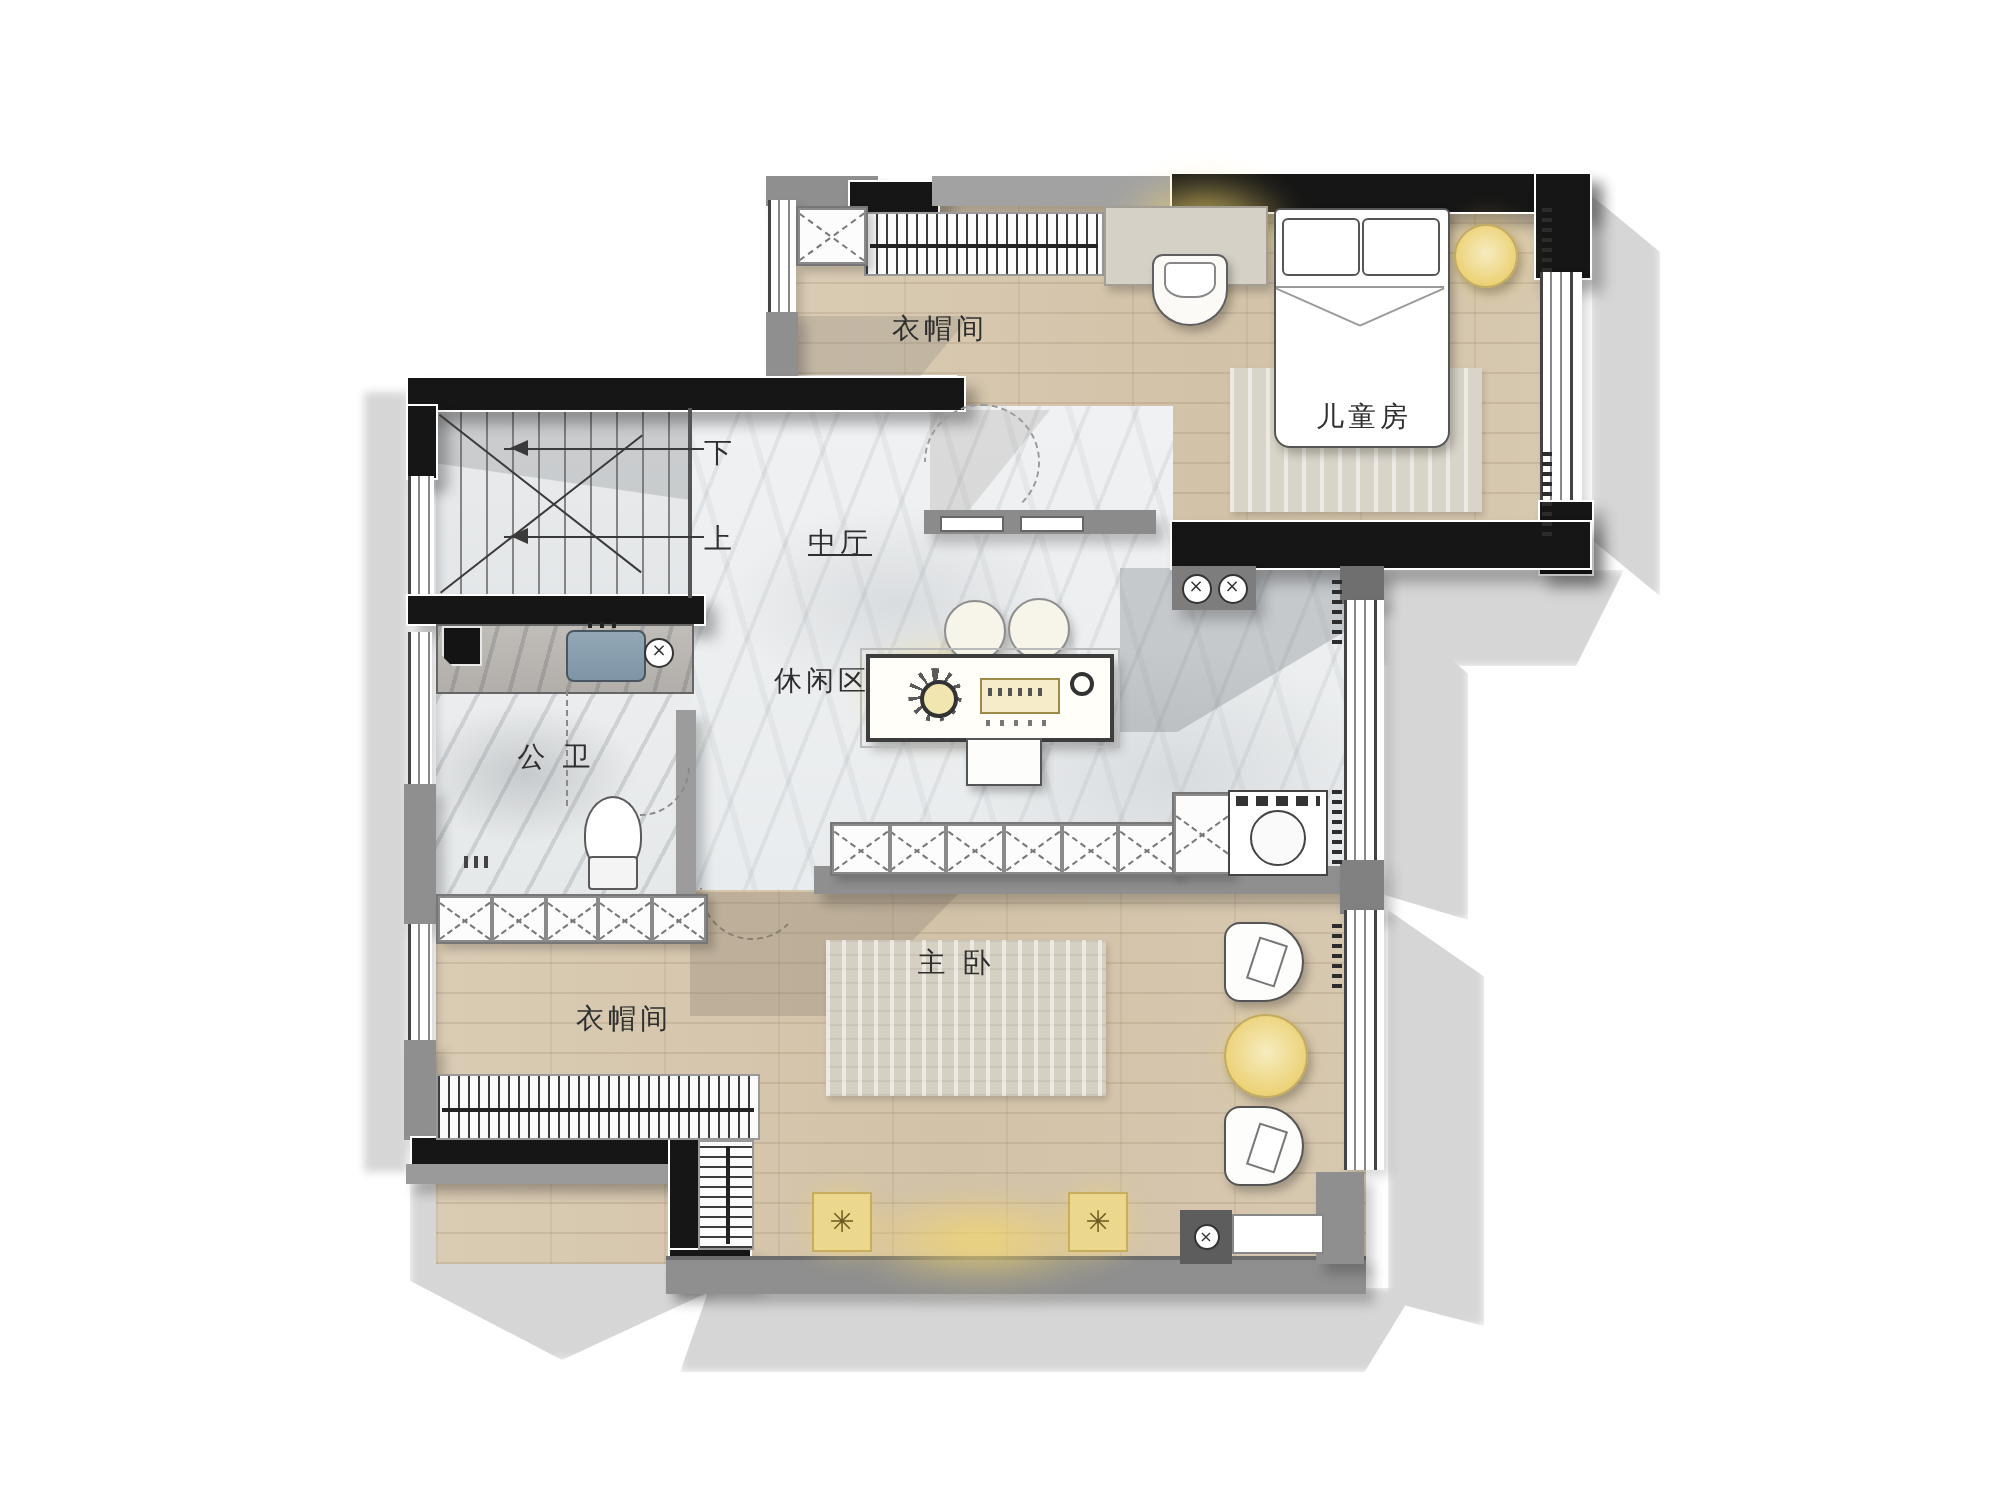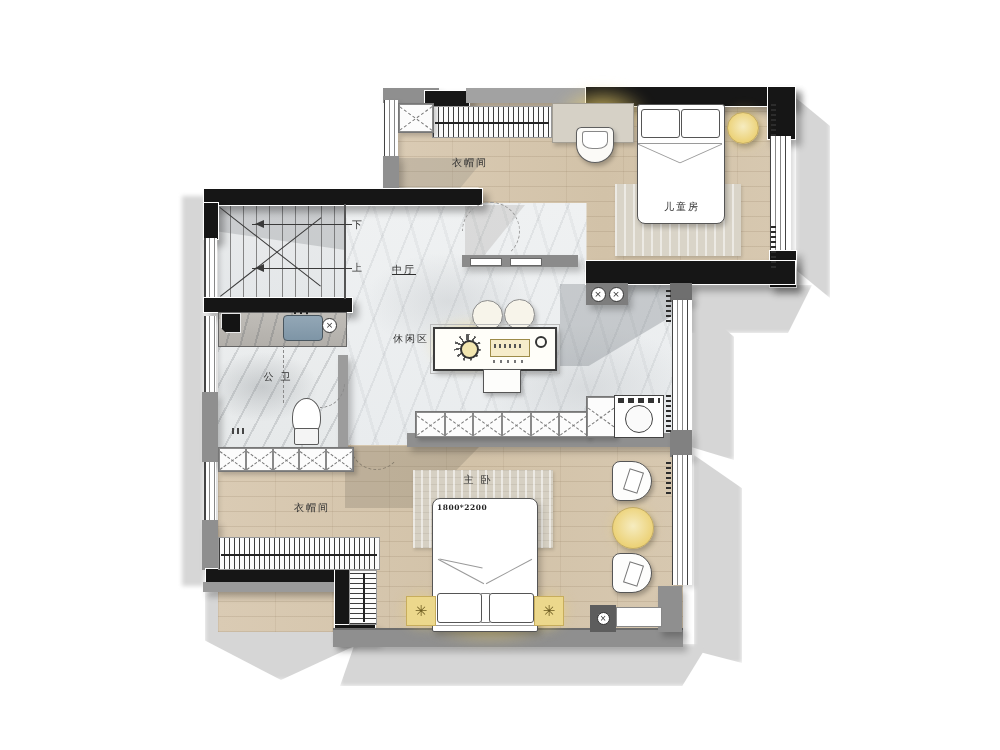--- a/index.html
+++ b/index.html
@@ -48,21 +48,21 @@
        background:radial-gradient(closest-side,rgba(243,214,110,.85),rgba(243,214,110,0));}
   .lamp{position:absolute;border-radius:50%;z-index:5;border:1px solid #c3ab62;
        background:radial-gradient(circle at 50% 45%,#f6ecc0,#ecd278 70%,#e2c25f);
        box-shadow:2px 3px 5px rgba(0,0,0,.25);}
   .chairR{position:absolute;z-index:5;background:#fdfdfc;border:1.5px solid #555;
        border-radius:8px 50% 50% 8px / 8px 50% 50% 8px;box-shadow:2px 3px 4px rgba(0,0,0,.25);}
   .cushion{position:absolute;background:#fff;border:1px solid #777;transform:rotate(18deg);}
   .line{position:absolute;background:#3a3a3a;z-index:5;}
   .arrowL::before{content:'';position:absolute;left:-1px;top:-4px;border:4.5px solid transparent;
        border-right:9px solid #3a3a3a;}
-  .lbl{position:absolute;color:#2f2f2f;font-size:10px;letter-spacing:2px;z-index:6;
+  .lbl{position:absolute;color:#2f2f2f;font-size:14px;letter-spacing:2px;z-index:6;
        text-align:center;white-space:nowrap;}
   .arc{position:absolute;border:1.2px dashed #8a8a8a;border-radius:50%;z-index:4;}
   .pillow{position:absolute;background:#fff;border:1px solid #555;border-radius:3px;z-index:6;}
   .fold{position:absolute;height:1px;background:#9a9a9a;z-index:6;}
   .circx{display:inline-block;width:13px;height:13px;border-radius:50%;background:#fff;
        border:1px solid #333;color:#333;font-size:9px;line-height:13px;text-align:center;
        font-family:"DejaVu Sans",sans-serif;}
 </style>
 </head>
 <body>
@@ -209,48 +209,38 @@
     <div class="fold" style="left:0px;top:38px;width:84px;"></div>
   </div>
   <div class="glow" style="left:722px;top:106px;width:44px;height:44px;"></div>
   <div class="lamp" style="left:727px;top:112px;width:30px;height:30px;"></div>
 
   <div class="furn rod" style="left:218px;top:537px;width:160px;height:31px;"></div>
   <div class="furn rodv" style="left:349px;top:570px;width:26px;height:53px;"></div>
 
   <div class="furn" style="left:413px;top:470px;width:140px;height:78px;background:repeating-linear-gradient(90deg,rgba(255,255,255,.55) 0 2px,transparent 2px 8px),repeating-linear-gradient(0deg,rgba(120,110,95,.12) 0 1px,transparent 1px 7px),#d6d0c3;box-shadow:1px 2px 3px rgba(0,0,0,.15);"></div>
   <div class="glow" style="left:420px;top:595px;width:140px;height:50px;"></div>
-  <div class="furn" style="left:432px;top:498px;width:104px;height:132px;background:#fff;border:1.5px solid #555;border-radius:8px 8px 2px 2px;box-shadow:3px 3px 6px rgba(0,0,0,.22);">
-    <div class="lbl" style="left:4px;top:4px;font-size:7.5px;letter-spacing:.5px;font-weight:bold;color:#222;">1800*2200</div>
-    <div class="fold" style="left:2px;top:72px;width:52px;transform:rotate(28deg);"></div>
-    <div class="fold" style="left:50px;top:72px;width:52px;transform:rotate(-28deg);"></div>
-    <div class="fold" style="left:6px;top:64px;width:44px;transform:rotate(12deg);"></div>
-    <div class="pillow" style="left:4px;top:94px;width:43px;height:28px;"></div>
-    <div class="pillow" style="left:56px;top:94px;width:43px;height:28px;"></div>
-    <div style="position:absolute;left:47px;top:94px;width:9px;height:28px;background:#fff;border:1px solid #777;border-radius:2px;"></div>
-    <div class="fold" style="left:0;top:126px;width:101px;"></div>
-  </div>
   <div class="glow" style="left:400px;top:590px;width:42px;height:42px;"></div>
   <div class="glow" style="left:528px;top:590px;width:42px;height:42px;"></div>
   <div class="furn" style="left:406px;top:596px;width:28px;height:28px;background:#ecd88c;border:1px solid #c7ad5c;z-index:5;color:#6b5a1f;font-size:15px;line-height:28px;text-align:center;font-family:'DejaVu Sans',sans-serif;">✳</div>
   <div class="furn" style="left:534px;top:596px;width:28px;height:28px;background:#ecd88c;border:1px solid #c7ad5c;z-index:5;color:#6b5a1f;font-size:15px;line-height:28px;text-align:center;font-family:'DejaVu Sans',sans-serif;">✳</div>
   <div class="chairR" style="left:612px;top:461px;width:38px;height:38px;">
     <div class="cushion" style="left:13px;top:8px;width:13px;height:20px;"></div>
   </div>
   <div class="glow" style="left:608px;top:503px;width:48px;height:48px;"></div>
   <div class="lamp" style="left:612px;top:507px;width:40px;height:40px;"></div>
   <div class="chairR" style="left:612px;top:553px;width:38px;height:38px;">
     <div class="cushion" style="left:13px;top:9px;width:13px;height:20px;"></div>
   </div>
   <div class="furn" style="left:616px;top:607px;width:44px;height:18px;background:#fff;border:1px solid #888;"></div>
   <div class="furn" style="left:590px;top:605px;width:26px;height:27px;background:#5d5d5d;display:flex;align-items:center;justify-content:center;z-index:5;">
     <span class="circx" style="width:11px;height:11px;line-height:11px;font-size:8px;">×</span>
   </div>
 
   <div class="lbl" style="left:440px;top:156px;width:60px;">衣帽间</div>
   <div class="lbl" style="left:650px;top:200px;width:64px;">儿童房</div>
-  <div class="lbl" style="left:380px;top:263px;width:48px;text-decoration:underline;">中厅</div>
+  <div class="lbl" style="left:396px;top:263px;width:48px;text-decoration:underline;">中厅</div>
   <div class="lbl" style="left:378px;top:332px;width:66px;">休闲区</div>
   <div class="lbl" style="left:250px;top:370px;width:56px;">公 卫</div>
   <div class="lbl" style="left:447px;top:473px;width:62px;z-index:6;">主 卧</div>
   <div class="lbl" style="left:282px;top:501px;width:60px;">衣帽间</div>
 
 </div>
 
 </body></html>

